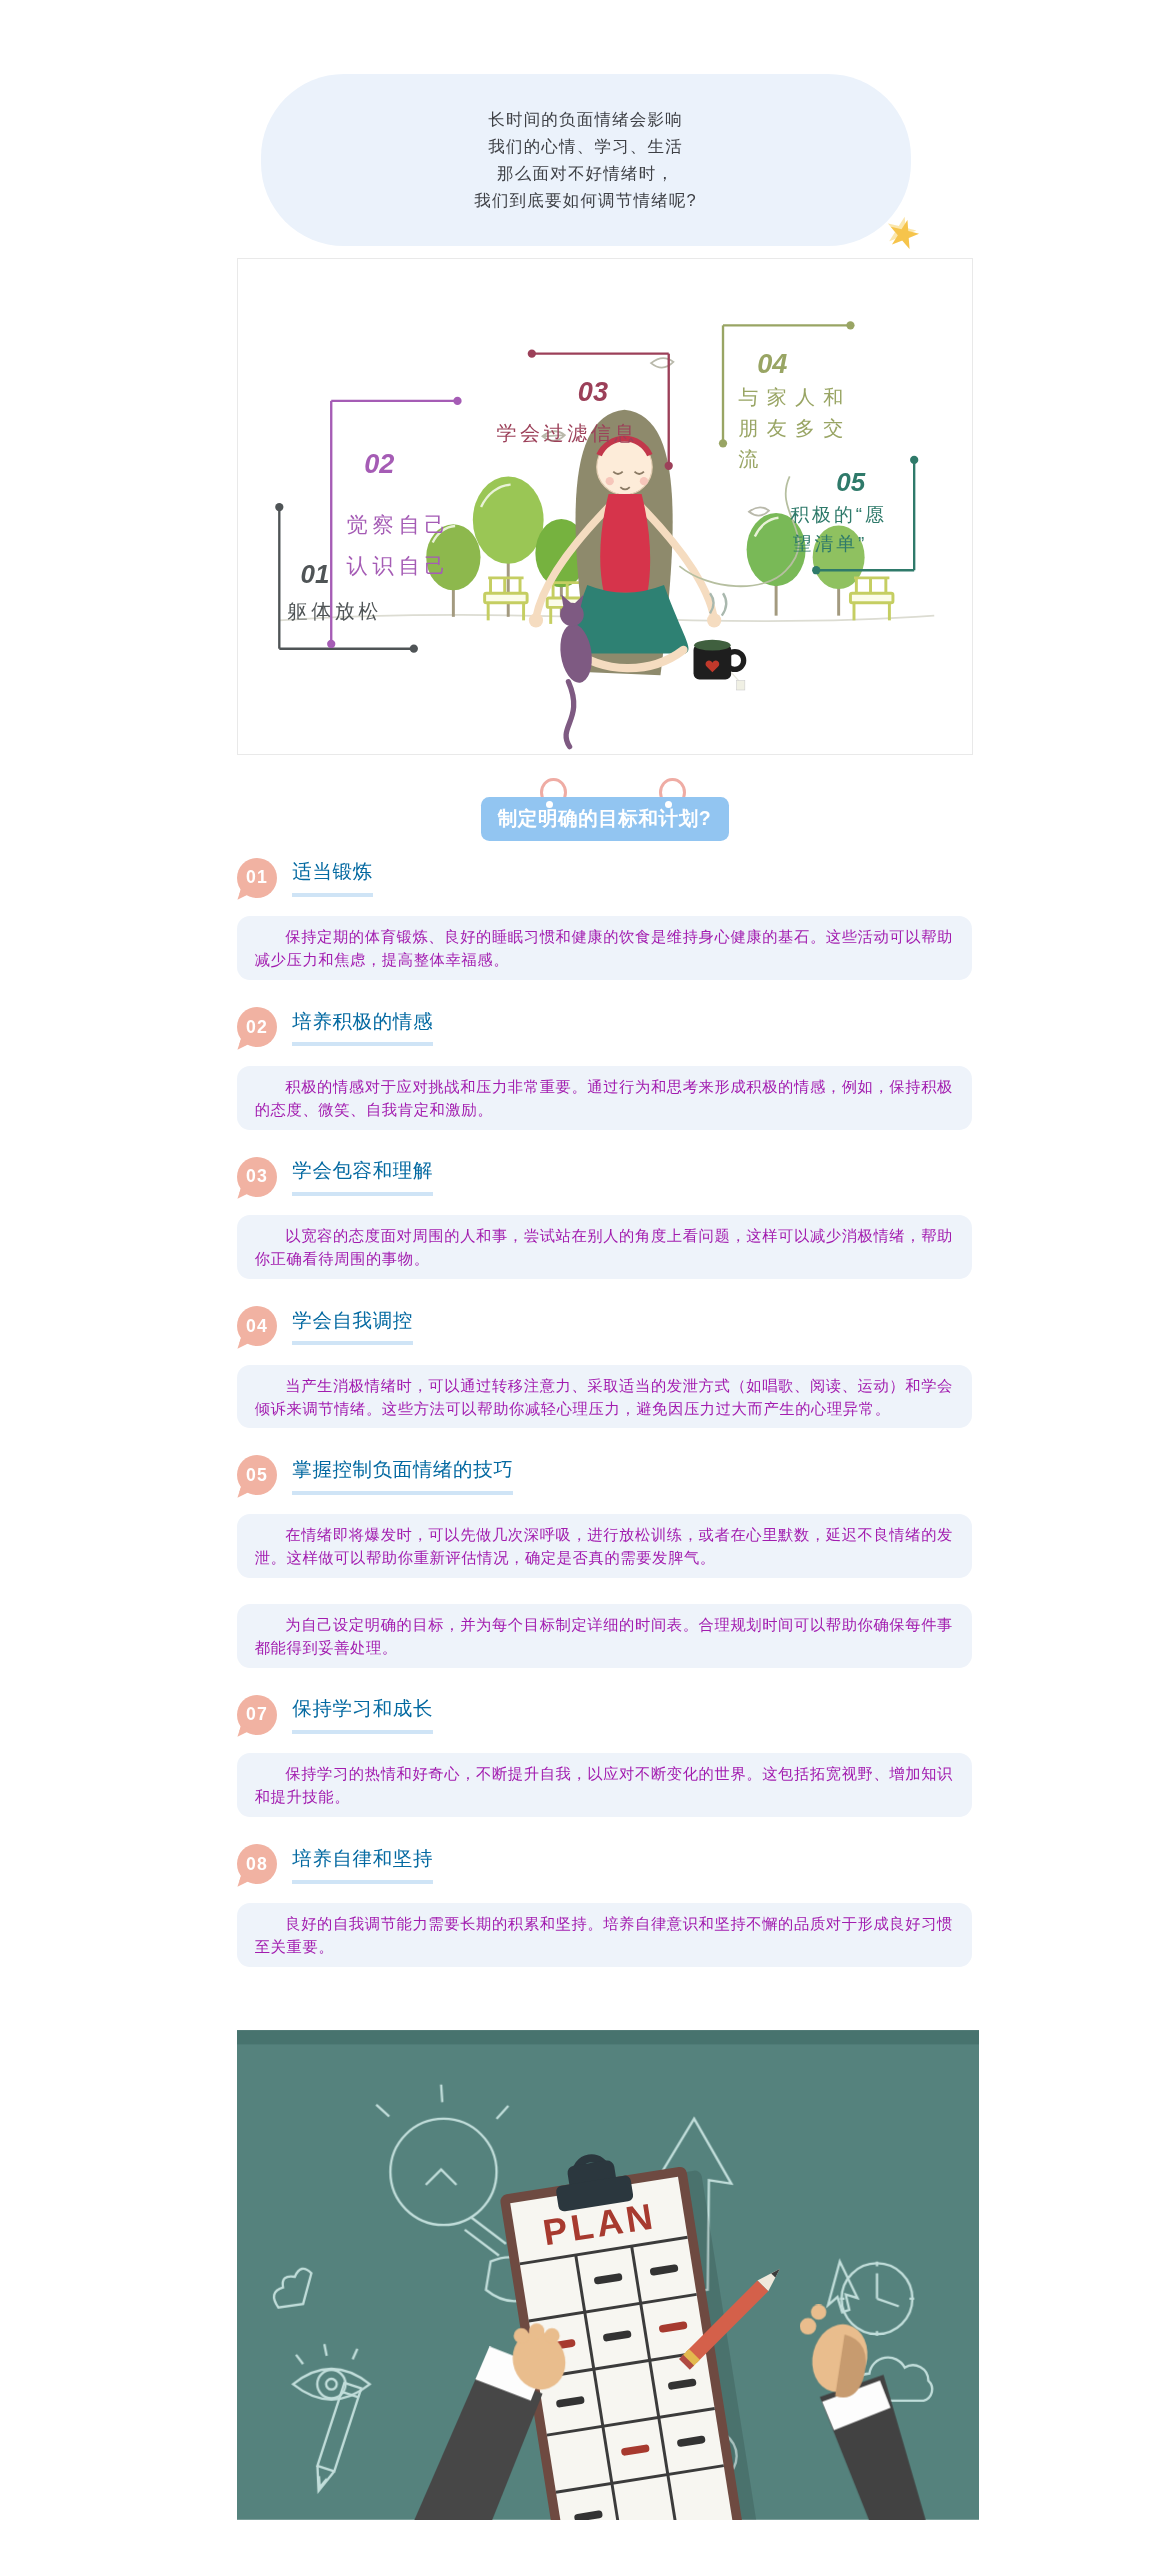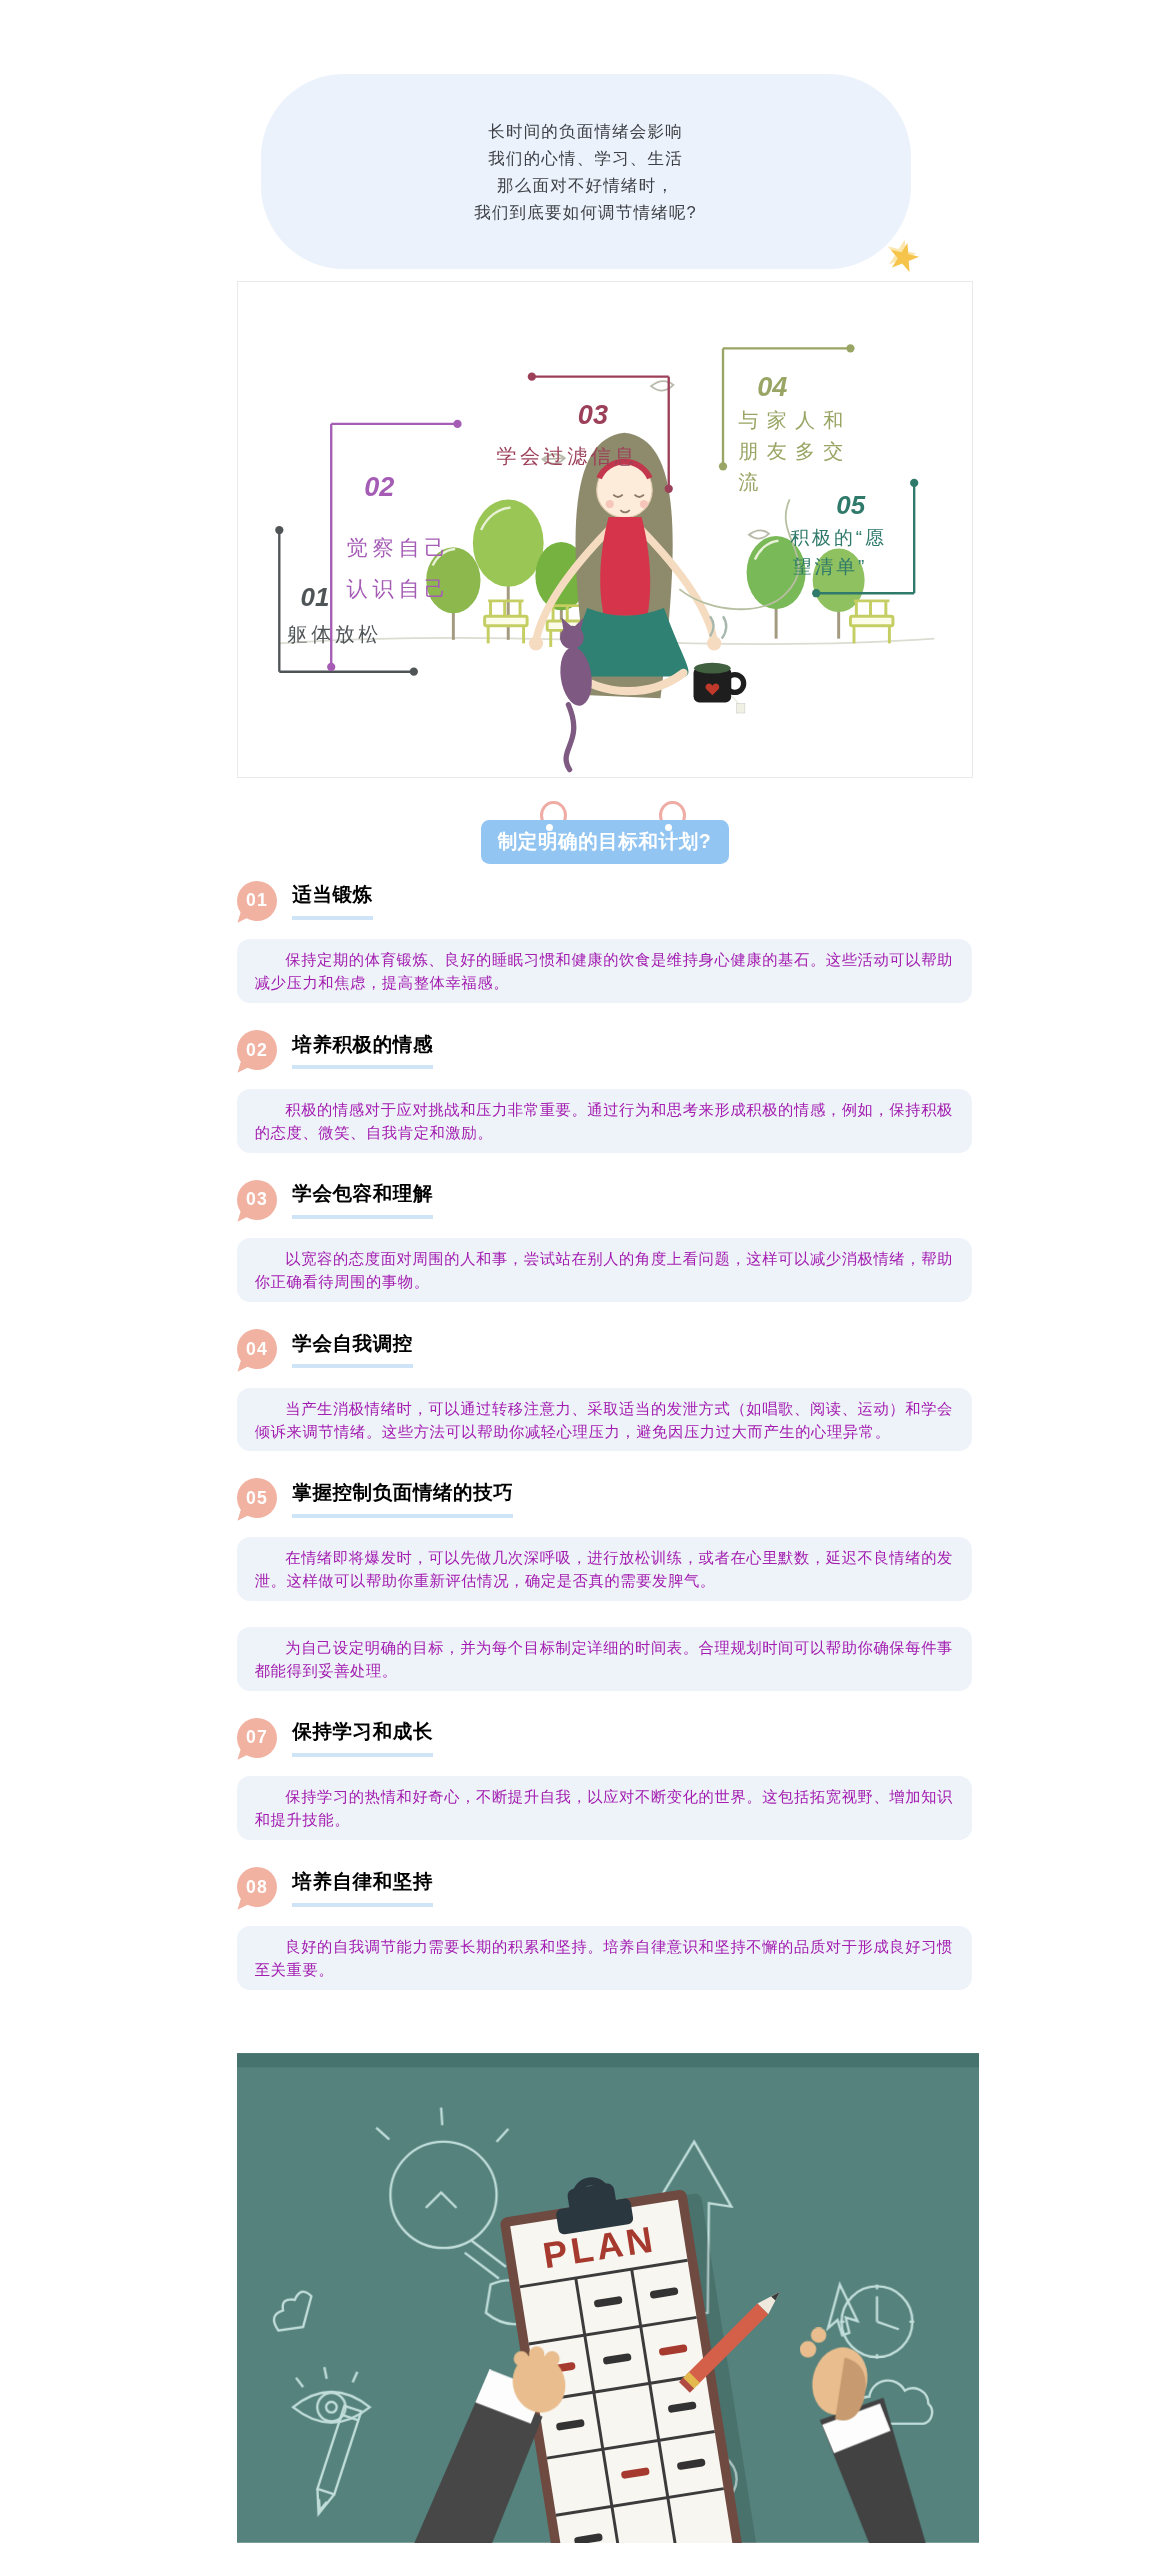--- a/index.html
+++ b/index.html
@@ -1,21 +1,21 @@
 <!DOCTYPE html>
 <html style="font-size:9.4px"><head>
 <meta charset="utf-8">
 <style>
   html,body{margin:0;padding:0;background:#ffffff;}
   body{width:1154px;font-family:"Liberation Sans","DejaVu Sans",sans-serif;-webkit-font-smoothing:antialiased;}
   .page{width:1154px;height:2576px;position:relative;overflow:hidden;background:#ffffff;}
   .col{margin-left:237px;width:735px;position:relative;}
 
   
-  .intro-blob{position:relative;margin-top:74px;margin-left:23.6px;width:650px;height:195px;
+  .intro-blob{position:relative;margin-top:74px;margin-left:23.6px;width:650px;height:172px;
     background:#ebf2fb;border-radius:83px;display:flex;align-items:center;justify-content:center;}
   .intro-lines{text-align:center;color:#3d3f44;font-size:16.5px;line-height:27px;letter-spacing:1.2px;}
   .intro-star{position:absolute;right:-10.6px;bottom:-7px;font-size:38px;color:#f6c44b;
     transform:rotate(14deg);line-height:1;text-shadow:-3.5px -2.4px 0 #fbe7ad;}
 
   
   .hero-frame{margin-top:11.8px;width:734px;height:495px;border:0.6px solid #e9e9e9;background:#ffffff;}
   .hero-frame svg{display:block;width:100%;height:100%;}
 
   
@@ -30,21 +30,21 @@
   .hook-dot.d2{left:calc(50% + 60px);}
 
   
   .sec{margin-top:26px;}
   .sec.first{margin-top:14.8px;}
   .sec-head{display:flex;align-items:center;gap:15.3px;height:42px;}
   .num-bubble{position:relative;flex:0 0 auto;width:40px;height:40px;border-radius:50%;background:#f1b2a2;
     display:flex;align-items:center;justify-content:center;color:#ffffff;font-size:17.7px;font-weight:bold;letter-spacing:1.2px;}
   .num-bubble::after{content:"";position:absolute;left:2.4px;bottom:-4.7px;width:0;height:0;
     border:6.5px solid transparent;border-top-color:#f1b2a2;border-left-color:#f1b2a2;transform:rotate(18deg);}
-  .sec-title{margin:0;font-size:19.5px;font-weight:bold;color:#000000;letter-spacing:0.6px;
+  .sec-title{margin:0;font-size:19.5px;font-weight:normal;color:#0369a1;letter-spacing:0.6px;
     padding-bottom:7.7px;border-bottom:4.1px solid #cfe4f6;}
   .para{margin-top:17.7px;background:#eef3fa;border-radius:13px;padding:8.9px 17.7px;
     font-size:15.3px;line-height:23px;color:#a21caf;text-indent:2em;letter-spacing:0.6px;}
 
   
   .plan-figure{margin-top:63px;width:742px;height:490px;}
   .plan-figure svg{display:block;width:100%;height:100%;}
 
   .hero-text{font-family:"Liberation Sans","DejaVu Sans",sans-serif;}
 </style>

